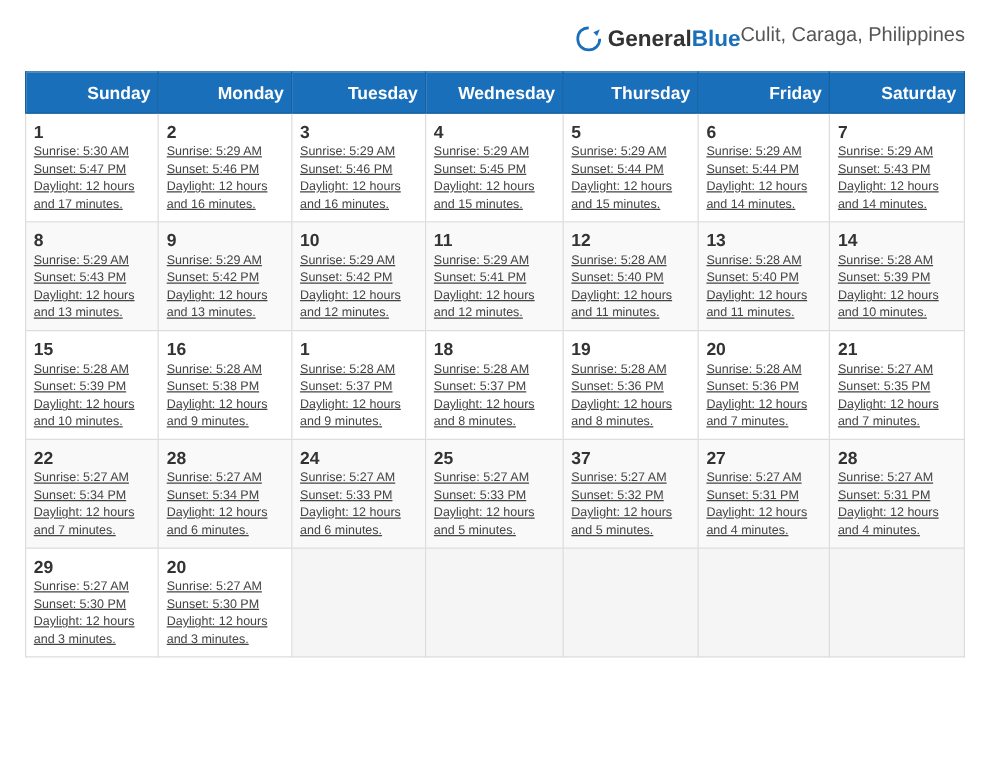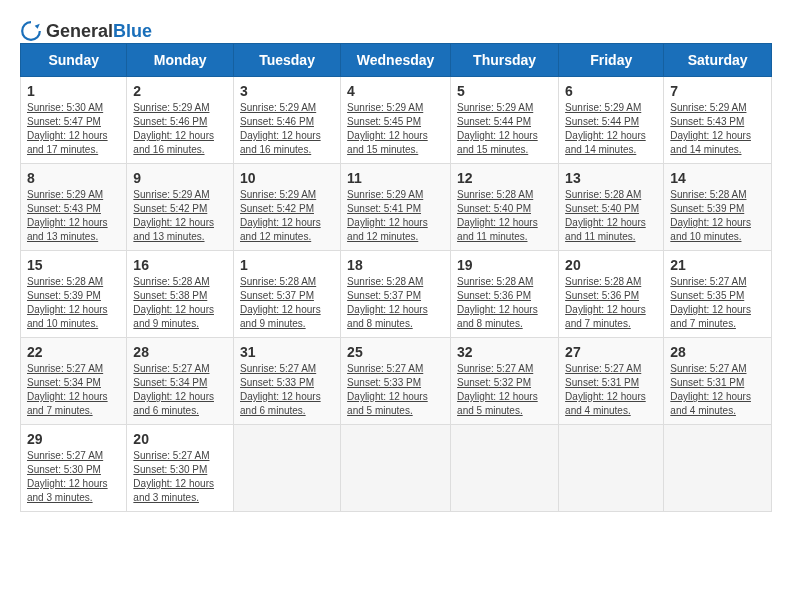--- a/index.html
+++ b/index.html
@@ -5,23 +5,23 @@
     * { box-sizing: border-box; margin: 0; padding: 0; }
     body {
       font-family: Arial, sans-serif;
       background: #fff;
       width: 792px;
       min-height: 612px;
       padding: 20px;
     }
     .header-section {
       display: flex;
-      justify-content: space-between;
+      justify-content: flex-end;
       align-items: flex-start;
-      margin-bottom: 1px;
+      margin-bottom: 15px;
     }
     .logo {
       display: flex;
       align-items: center;
       gap: 4px;
     }
     .logo-text-general {
       font-size: 18px;
       font-weight: bold;
       color: #333;
@@ -49,21 +49,21 @@
     }
     .calendar-table {
       width: 100%;
       border-collapse: collapse;
       border: 1px solid #ccc;
     }
     .calendar-table th {
       background-color: #1a6fba;
       color: white;
       padding: 8px 6px;
-      text-align: center;
+      text-align: right;
       font-size: 14px;
       font-weight: bold;
       border: 1px solid #1560a0;
     }
     .calendar-table td {
       vertical-align: top;
       padding: 6px;
       border: 1px solid #ddd;
       font-size: 10px;
       color: #333;
@@ -98,20 +98,21 @@
   <div class="logo">
     <svg class="logo-icon" viewBox="0 0 30 30">
       <path d="M15 3 C8 3 3 8 3 15 C3 22 8 27 15 27 C22 27 27 22 27 15" fill="none" stroke="#1a6fba" stroke-width="3"></path>
       <path d="M20 8 L27 5 L24 12 Z" fill="#1a6fba"></path>
     </svg>
     <div>
       <span class="logo-text-general">General</span><span class="logo-text-blue">Blue</span>
     </div>
   </div>
   <div class="title-section">
+    <div class="location-title">Culit, Caraga, Philippines</div>
   </div>
 </div>
 
 <table class="calendar-table">
   <thead>
     <tr>
     <th>Sunday</th>
         <th>Monday</th>
         <th>Tuesday</th>
         <th>Wednesday</th>
@@ -214,29 +215,29 @@
       <tr>
         <td>
           <span class="day-number">22</span>
           <div class="day-info">Sunrise: 5:27 AM<br>Sunset: 5:34 PM<br>Daylight: 12 hours and 7 minutes.</div>
         </td>
         <td>
           <span class="day-number">28</span>
           <div class="day-info">Sunrise: 5:27 AM<br>Sunset: 5:34 PM<br>Daylight: 12 hours and 6 minutes.</div>
         </td>
         <td>
-          <span class="day-number">31</span>
+          <span class="day-number">24</span>
           <div class="day-info">Sunrise: 5:27 AM<br>Sunset: 5:33 PM<br>Daylight: 12 hours and 6 minutes.</div>
         </td>
         <td>
           <span class="day-number">25</span>
           <div class="day-info">Sunrise: 5:27 AM<br>Sunset: 5:33 PM<br>Daylight: 12 hours and 5 minutes.</div>
         </td>
         <td>
-          <span class="day-number">32</span>
+          <span class="day-number">37</span>
           <div class="day-info">Sunrise: 5:27 AM<br>Sunset: 5:32 PM<br>Daylight: 12 hours and 5 minutes.</div>
         </td>
         <td>
           <span class="day-number">27</span>
           <div class="day-info">Sunrise: 5:27 AM<br>Sunset: 5:31 PM<br>Daylight: 12 hours and 4 minutes.</div>
         </td>
         <td>
           <span class="day-number">28</span>
           <div class="day-info">Sunrise: 5:27 AM<br>Sunset: 5:31 PM<br>Daylight: 12 hours and 4 minutes.</div>
         </td>

